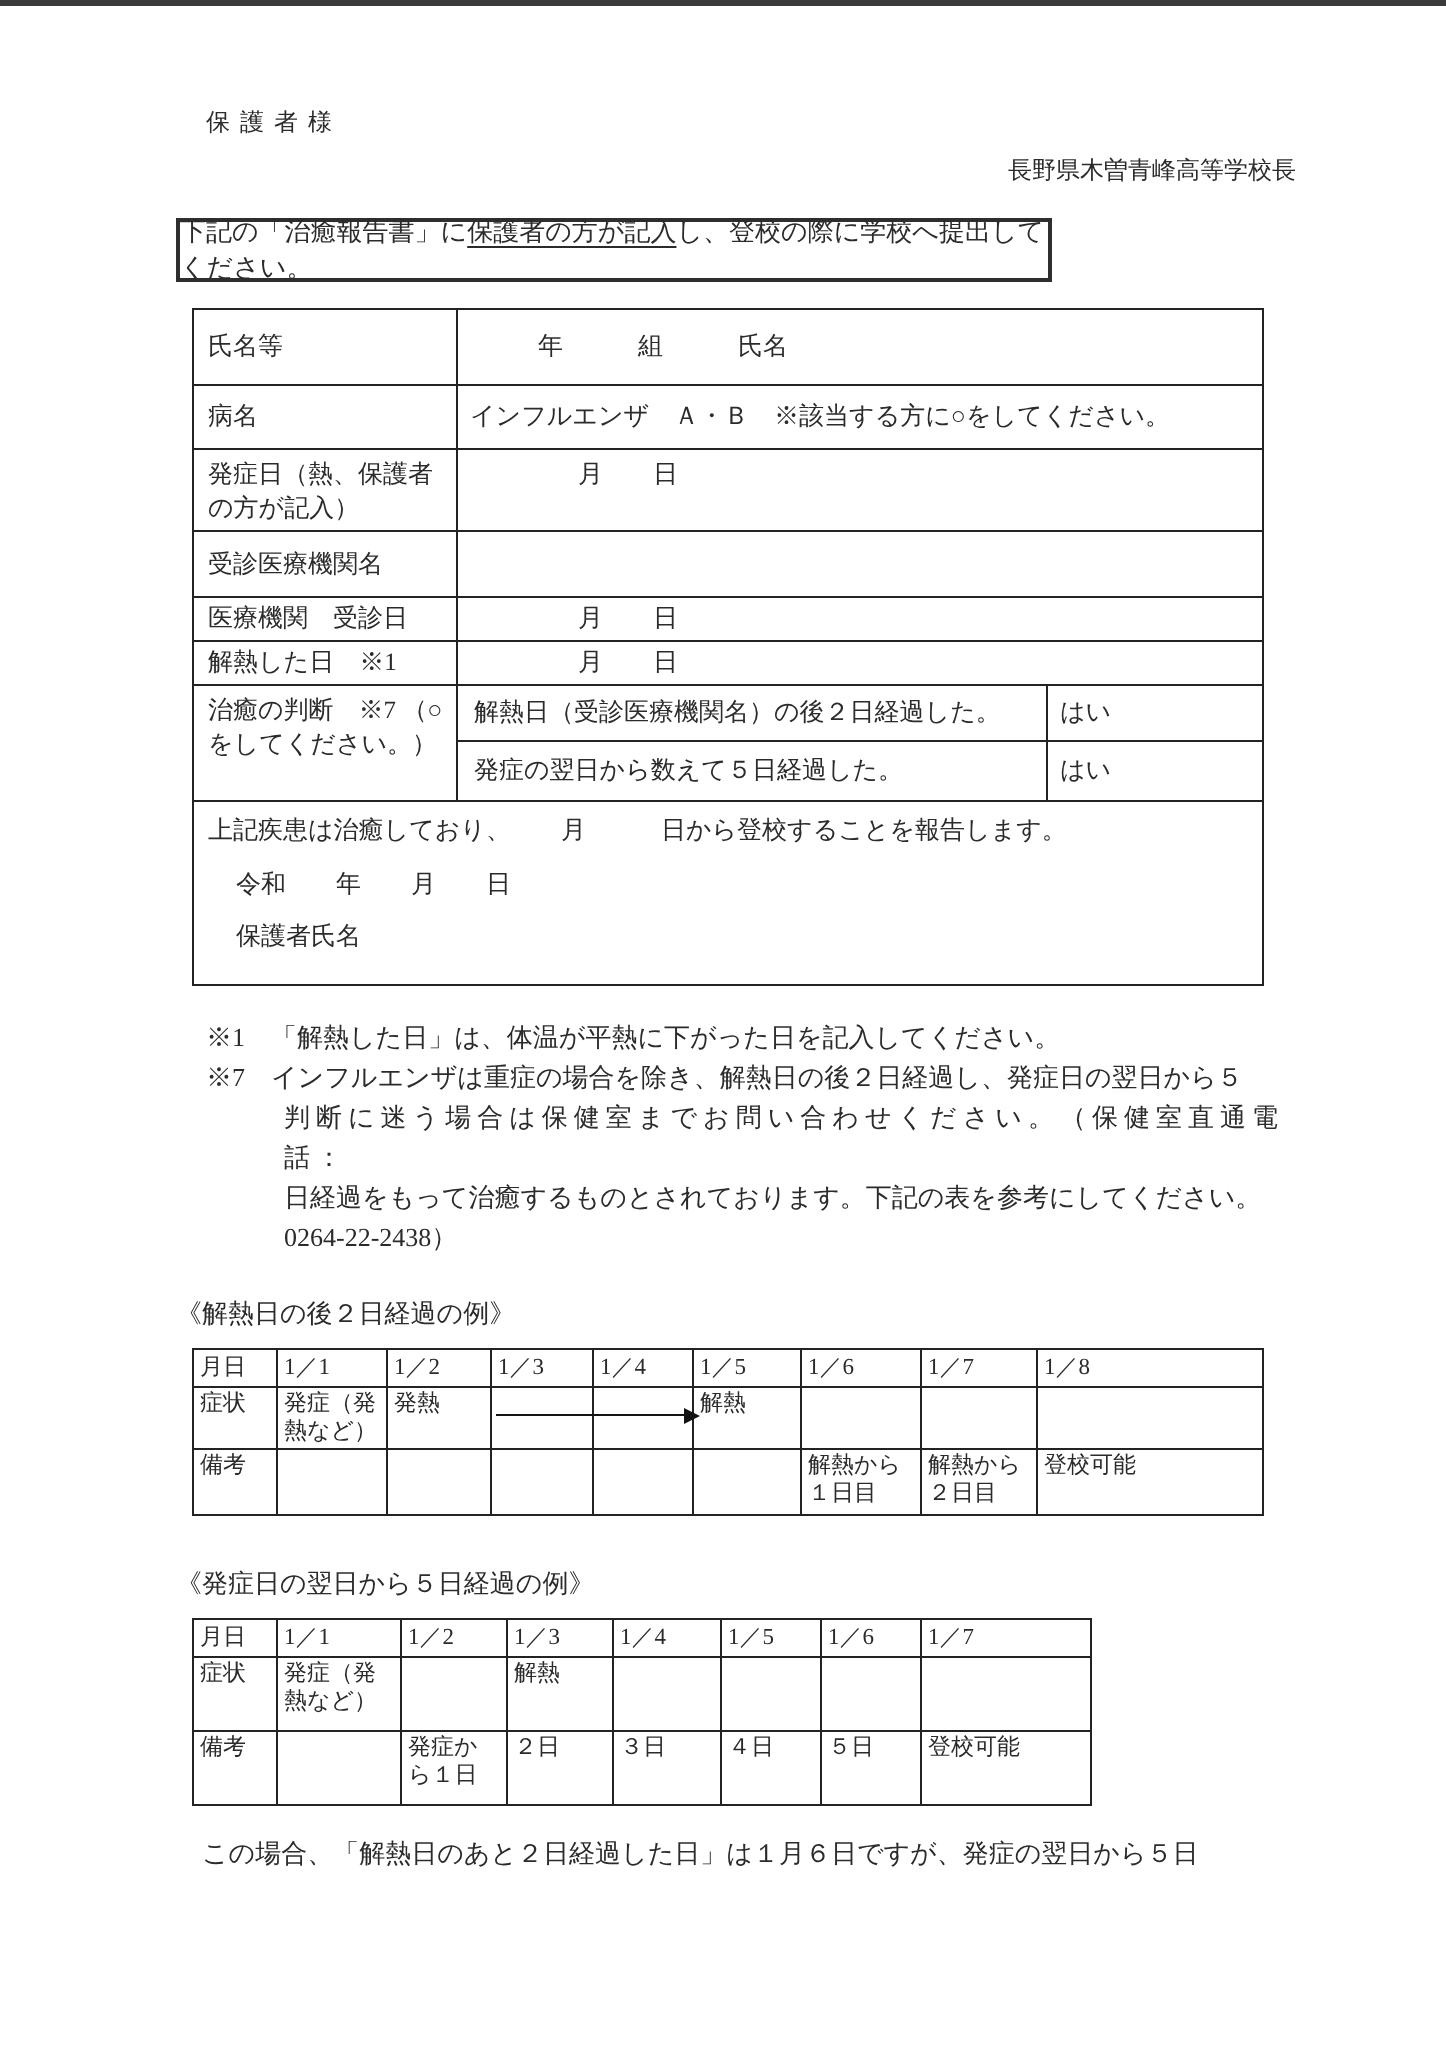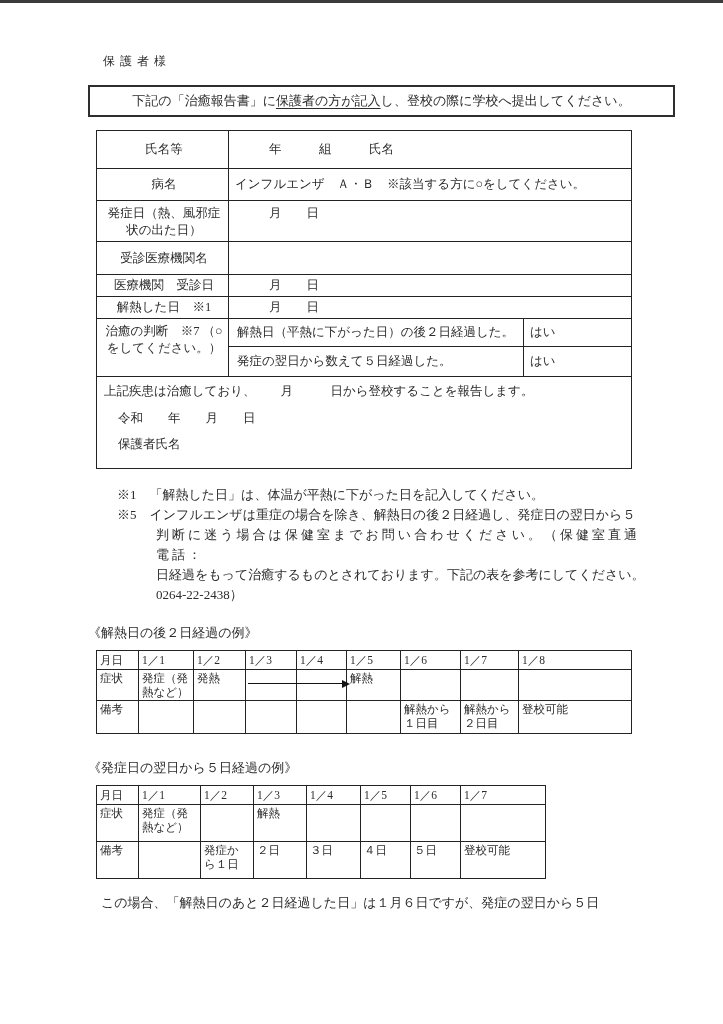--- a/index.html
+++ b/index.html
@@ -11,47 +11,47 @@
   }
   .top-strip { width:723px; height:3px; background:#3b3b3b; }
   .content { padding:50px 70px 0 88px; width:723px; }
 
   .salutation { margin-left:15px; font-size:12px; letter-spacing:1px; }
   .sender { width:560px; text-align:right; font-size:12px; margin-top:7px; }
 
   .intro { margin-top:12px; font-size:13px; line-height:20px; }
 
   .notice-box {
-    margin-top:15px; width:587px; height:32px; border:2px solid #2e2e2e;
+    margin-top:15px; width:438px; height:32px; border:2px solid #2e2e2e;
     display:flex; align-items:center; justify-content:center; font-size:13px;
   }
   .notice-box u { text-decoration:underline; text-underline-offset:3px; }
 
   .doc-title {
     margin-top:13px; width:546px; text-align:center;
     font-size:17.5px; font-weight:bold; letter-spacing:1px;
   }
 
   table { border-collapse:collapse; table-layout:fixed; }
   td { border:1px solid #232323; overflow:hidden; }
 
   table.main { margin-top:13px; margin-left:8px; width:535px; font-size:12.5px; border:1.5px solid #232323; }
   table.main td { padding:2px 6px; vertical-align:middle; }
-  table.main td.lbl { padding-left:7px; padding-right:4px; line-height:17px;text-align:center; }
+  table.main td.lbl { padding-left:7px; padding-right:4px; line-height:17px; }
   table.main td.lbl-top { vertical-align:top; padding-top:4px; }
-  table.main td.val-date { padding-left:40px; }
+  table.main td.val-date { padding-left:60px; }
   table.main td.val-name { padding-left:40px; }
   table.main td.val-disease { }
   table.main td.judge-text { padding-left:8px; }
   table.main td.judge-ans { text-align:left; }
   table.main td.report-cell { vertical-align:top; padding:6px 6px 4px 7px; }
   .report-line2 { margin-top:10px; margin-left:14px; }
   .report-line3 { margin-top:9px; margin-left:14px; }
 
-  .notes { margin-top:16px; margin-left:29px; font-size:13px; line-height:20px; }
+  .notes { margin-top:16px; margin-left:15px; font-size:13px; line-height:20px; }
   .notes .indent { padding-left:39px; }
   .notes .spread { letter-spacing:3px; }
 
   .ex-caption { margin-top:19px; font-size:13px; }
   .ex-caption.second { margin-top:25px; }
 
   .ex-wrap { position:relative; margin-top:8px; margin-left:8px; }
   table.ex { font-size:11.5px; }
   table.ex td { padding:1px 3px; vertical-align:top; line-height:14px; }
   table.ex tr.hdr td { height:19px; line-height:16px; }
@@ -72,20 +72,21 @@
   .closing { margin-top:14px; font-size:13px; line-height:19.5px; }
 </style>
 </head>
 <body>
 
 <div class="top-strip"></div>
 
 <div class="content">
 
   <div class="salutation">保 護 者 様</div>
+  <div class="sender">長野県木曽青峰高等学校長</div>
 
   <div class="intro">
   </div>
 
   <div class="notice-box">
     <span><span>下記の「治癒報告書」に</span><u>保護者の方が記入</u><span>し、登校の際に学校へ提出してください。</span></span>
   </div>
 
 
   <table class="main">
@@ -97,57 +98,57 @@
     <tbody>
         <tr style="height:38px">
       <td class="lbl">氏名等</td>
       <td class="val-name" colspan="2">年　　　組　　　氏名</td>
     </tr>
     <tr style="height:32px">
       <td class="lbl">病名</td>
       <td class="val-disease" colspan="2">インフルエンザ　Ａ・Ｂ　※該当する方に○をしてください。</td>
     </tr>
     <tr style="height:33px">
-      <td class="lbl lbl-top">発症日（熱、風邪症状の出た日）</td>
+      <td class="lbl lbl-top">発症日（熱、保護者の方が記入）</td>
       <td class="val-date" style="vertical-align:top;padding-top:4px" colspan="2">月　　日</td>
     </tr>
     <tr style="height:33px">
       <td class="lbl">受診医療機関名</td>
       <td colspan="2"></td>
     </tr>
     <tr style="height:19px">
       <td class="lbl">医療機関　受診日</td>
       <td class="val-date" colspan="2">月　　日</td>
     </tr>
     <tr style="height:18px">
       <td class="lbl">解熱した日　※1</td>
       <td class="val-date" colspan="2">月　　日</td>
     </tr>
     <tr style="height:28px">
       <td class="lbl lbl-top" rowspan="2">治癒の判断　※7 （○をしてください。）</td>
-      <td class="judge-text">解熱日（平熱に下がった日）の後２日経過した。</td>
+      <td class="judge-text">解熱日（受診医療機関名）の後２日経過した。</td>
       <td class="judge-ans">はい</td>
     </tr>
     <tr style="height:30px">
       <td class="judge-text">発症の翌日から数えて５日経過した。</td>
       <td class="judge-ans">はい</td>
     </tr>
     <tr style="height:92px">
       <td class="report-cell" colspan="3">
         <div>上記疾患は治癒しており、　　月　　　日から登校することを報告します。</div>
         <div class="report-line2">令和　　年　　月　　日</div>
         <div class="report-line3">保護者氏名</div>
       </td>
     </tr>
   </tbody>
     </table>
 
   <div class="notes">
     <div>※1　「解熱した日」は、体温が平熱に下がった日を記入してください。</div>
-    <div>※5　インフルエンザは重症の場合を除き、解熱日の後２日経過し、発症日の翌日から５</div>
+    <div>※7　インフルエンザは重症の場合を除き、解熱日の後２日経過し、発症日の翌日から５</div>
     <div class="indent spread">判断に迷う場合は保健室までお問い合わせください。（保健室直通電話：</div>
     <div class="indent">日経過をもって治癒するものとされております。下記の表を参考にしてください。</div>
     <div class="indent">0264-22-2438）</div>
   </div>
 
   <div class="ex-caption">《解熱日の後２日経過の例》</div>
 
   <div class="ex-wrap">
     <table class="ex ex1">
       <colgroup>

